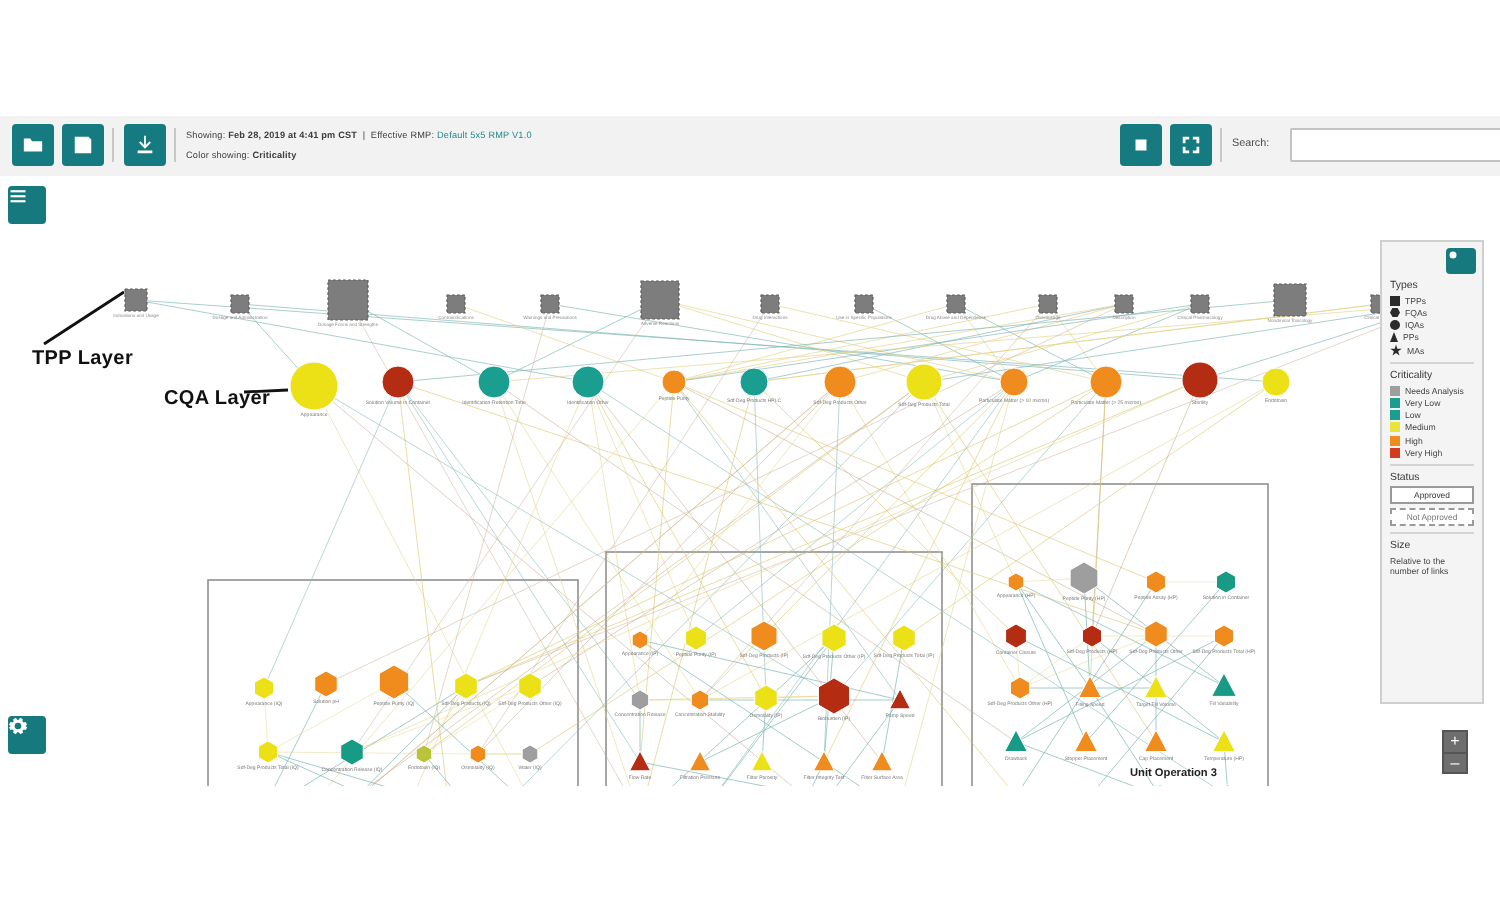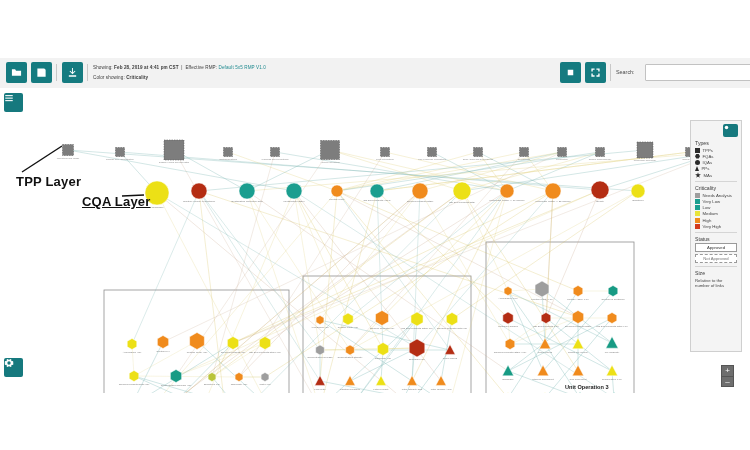--- a/index.html
+++ b/index.html
@@ -19,21 +19,21 @@
   .searchbox{position:absolute;top:6px;width:142px;height:15px;background:#fff;border:1px solid #c2c2c2;border-radius:1px;}
   .searchbox input{width:100%;height:100%;border:0;outline:0;background:transparent;font-size:6px;padding-left:3px;box-sizing:border-box;font-family:"Liberation Sans",sans-serif;}
 
   
   .canvas{position:absolute;left:0;top:30px;width:750px;height:305px;background:#fff;overflow:hidden;}
   .canvas svg{position:absolute;left:0;top:0;}
 
   .sqbtn{position:absolute;width:19px;height:19px;background:#16797e;border-radius:2px;display:flex;align-items:center;justify-content:center;cursor:pointer;}
   .sqbtn svg{width:10px;height:10px;fill:#fff;}
 
-  .annot{position:absolute;font-size:13px;font-weight:bold;color:#111;letter-spacing:.2px;}
+  .annot{position:absolute;font-size:10px;font-weight:bold;color:#111;letter-spacing:.2px;}
 
   
   .legend{position:absolute;right:8px;top:32px;width:52px;height:232px;background:#f4f4f4;border:1px solid #cfcfcf;box-sizing:border-box;padding:3px 4px;}
   .legend .collapse{position:absolute;right:3px;top:3px;width:15px;height:13px;background:#16797e;border-radius:2px;display:flex;align-items:center;justify-content:center;cursor:pointer;}
   .legend .collapse svg{width:7px;height:7px;fill:#fff;}
   .lg-title{font-size:5.2px;color:#3a3a3a;margin:0 0 1.5px 0;}
   .lg-row{display:flex;align-items:center;gap:2.5px;margin-bottom:1.2px;}
   .lg-row span.lbl{font-size:4.3px;color:#444;line-height:5px;}
   .lg-sep{height:1px;background:#d5d5d5;margin:3px 0 3px 0;}
   .sw{width:5px;height:5px;display:inline-block;flex:0 0 auto;}
@@ -463,21 +463,21 @@
           <rect x="3" y="17" width="18" height="2.6"></rect>
         </svg>
     </div>
     <div class="sqbtn" style="left:4px;top:270px;">
       <svg viewBox="0 0 24 24">
           <path d="M12 8a4 4 0 100 8 4 4 0 000-8zm9 4l2 1.6-1.6 3.2-2.4-.6-1.6 1.6.6 2.4-3.2 1.6L13 19.6h-2L9.4 21.8 6.2 20.2l.6-2.4-1.6-1.6-2.4.6L1.2 13.6 3.4 12 1.2 10.4l1.6-3.2 2.4.6L6.8 6.2l-.6-2.4L9.4 2.2 11 4.4h2l1.6-2.2 3.2 1.6-.6 2.4 1.6 1.6 2.4-.6 1.6 3.2z"></path>
         </svg>
     </div>
 
     <div class="annot" style="left:16px;top:86px;">TPP Layer</div>
-    <div class="annot" style="left:82px;top:106px;text-decoration:underline;">CQA Layer</div>
+    <div class="annot" style="left:82px;top:106px;">CQA Layer</div>
 
     <div class="uolabel" style="left:565px;top:296px;">Unit Operation 3</div>
 
     <div class="legend">
       <div class="collapse">
         <svg viewBox="0 0 24 24">
             <circle cx="12" cy="12" r="6"></circle>
           </svg>
       </div>
       <div style="height:16px"></div>

